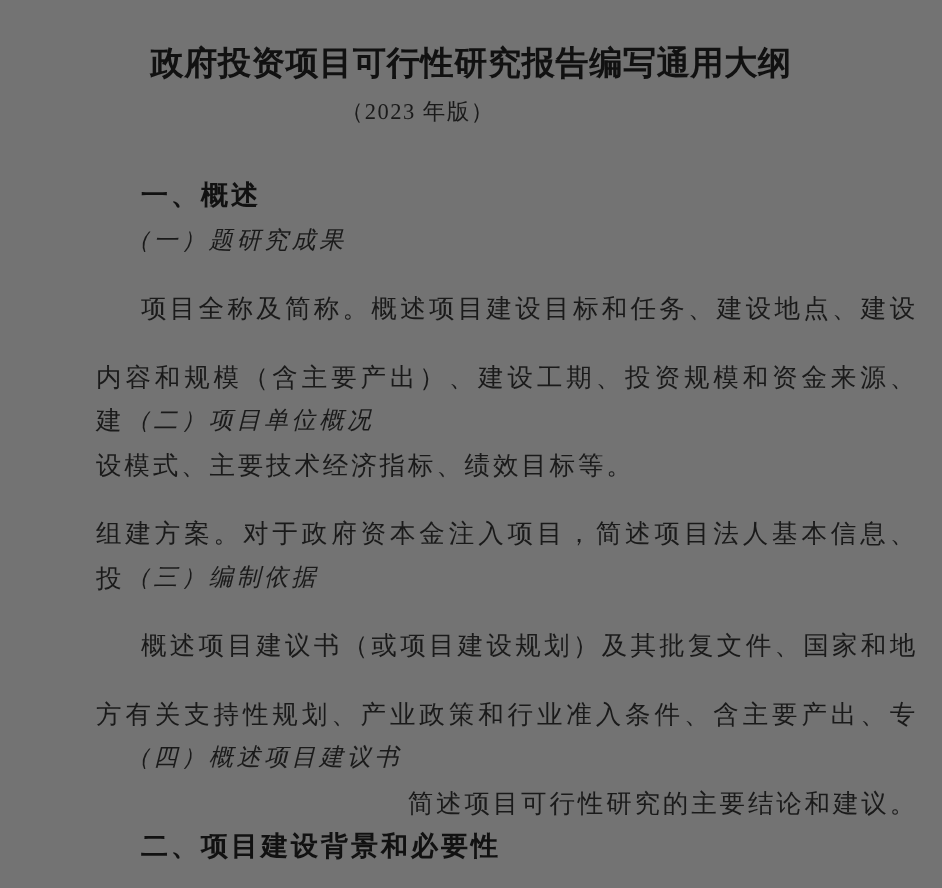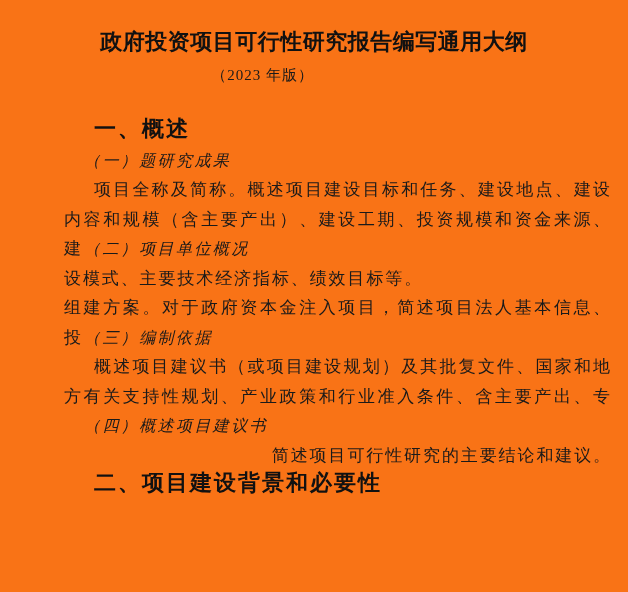--- a/index.html
+++ b/index.html
@@ -26,21 +26,21 @@
     font-size: 22px;
     line-height: 27px;
     font-weight: 700;
     letter-spacing: 0.5px;
     color: #111111;
     font-family: "Liberation Serif", "DejaVu Serif", serif;
   }
   .doc-subtitle {
     position: absolute;
     top: 66px;
-    left: 0;
+    left: 16px;
     width: 525px;
     text-align: center;
     font-size: 15px;
     line-height: 19px;
     letter-spacing: 1px;
     color: #1a1a1a;
   }
   .doc-body {
     position: absolute;
     top: 116px;
@@ -49,47 +49,48 @@
   }
   .line {
     height: 29.5px;
     line-height: 29.5px;
     font-size: 17px;
     letter-spacing: 1.9px;
     white-space: nowrap;
     color: #1a1a1a;
   }
   .line.heading {
-    font-family: Liberation Mono, monospace;
+    font-family: Liberation Sans, sans-serif;
     font-weight: 700;
-    font-size: 22px;
+    font-size: 18px;
     letter-spacing: 2px;
     padding-left: 30px;
     color: #111111;
   }
   .line.subheading {
     font-style: italic;
     font-size: 16px;
     letter-spacing: 2.4px;
     padding-left: 20px;
   }
   .line.para-first {
     text-indent: 30px;
     text-align: right;
   }
   .line.justify {
     white-space: normal;
     text-align: justify;
     text-align-last: justify;
+    margin-top: 16px;
   }
 </style>
 </head>
 <body>
 
-<div class="page" style="background: #f97316; color: rgb(26, 26, 26);">
+<div class="page" style="background: #737373; color: rgb(26, 26, 26);">
   <h1 class="doc-title" style="color: rgb(17, 17, 17);">政府投资项目可行性研究报告编写通用大纲</h1>
   <div class="doc-subtitle">（2023 年版）</div>
   <div class="doc-body" id="doc-body">
       <div class="line heading">一、概述</div>
       <div class="line subheading">（一）题研究成果</div>
       <div class="line para-first justify">项目全称及简称。概述项目建设目标和任务、建设地点、建设</div>
       <div class="line para-cont justify">内容和规模（含主要产出）、建设工期、投资规模和资金来源、建</div>
       <div class="line subheading">（二）项目单位概况</div>
       <div class="line para-cont">设模式、主要技术经济指标、绩效目标等。</div>
       <div class="line para-cont justify">组建方案。对于政府资本金注入项目，简述项目法人基本信息、投</div>

